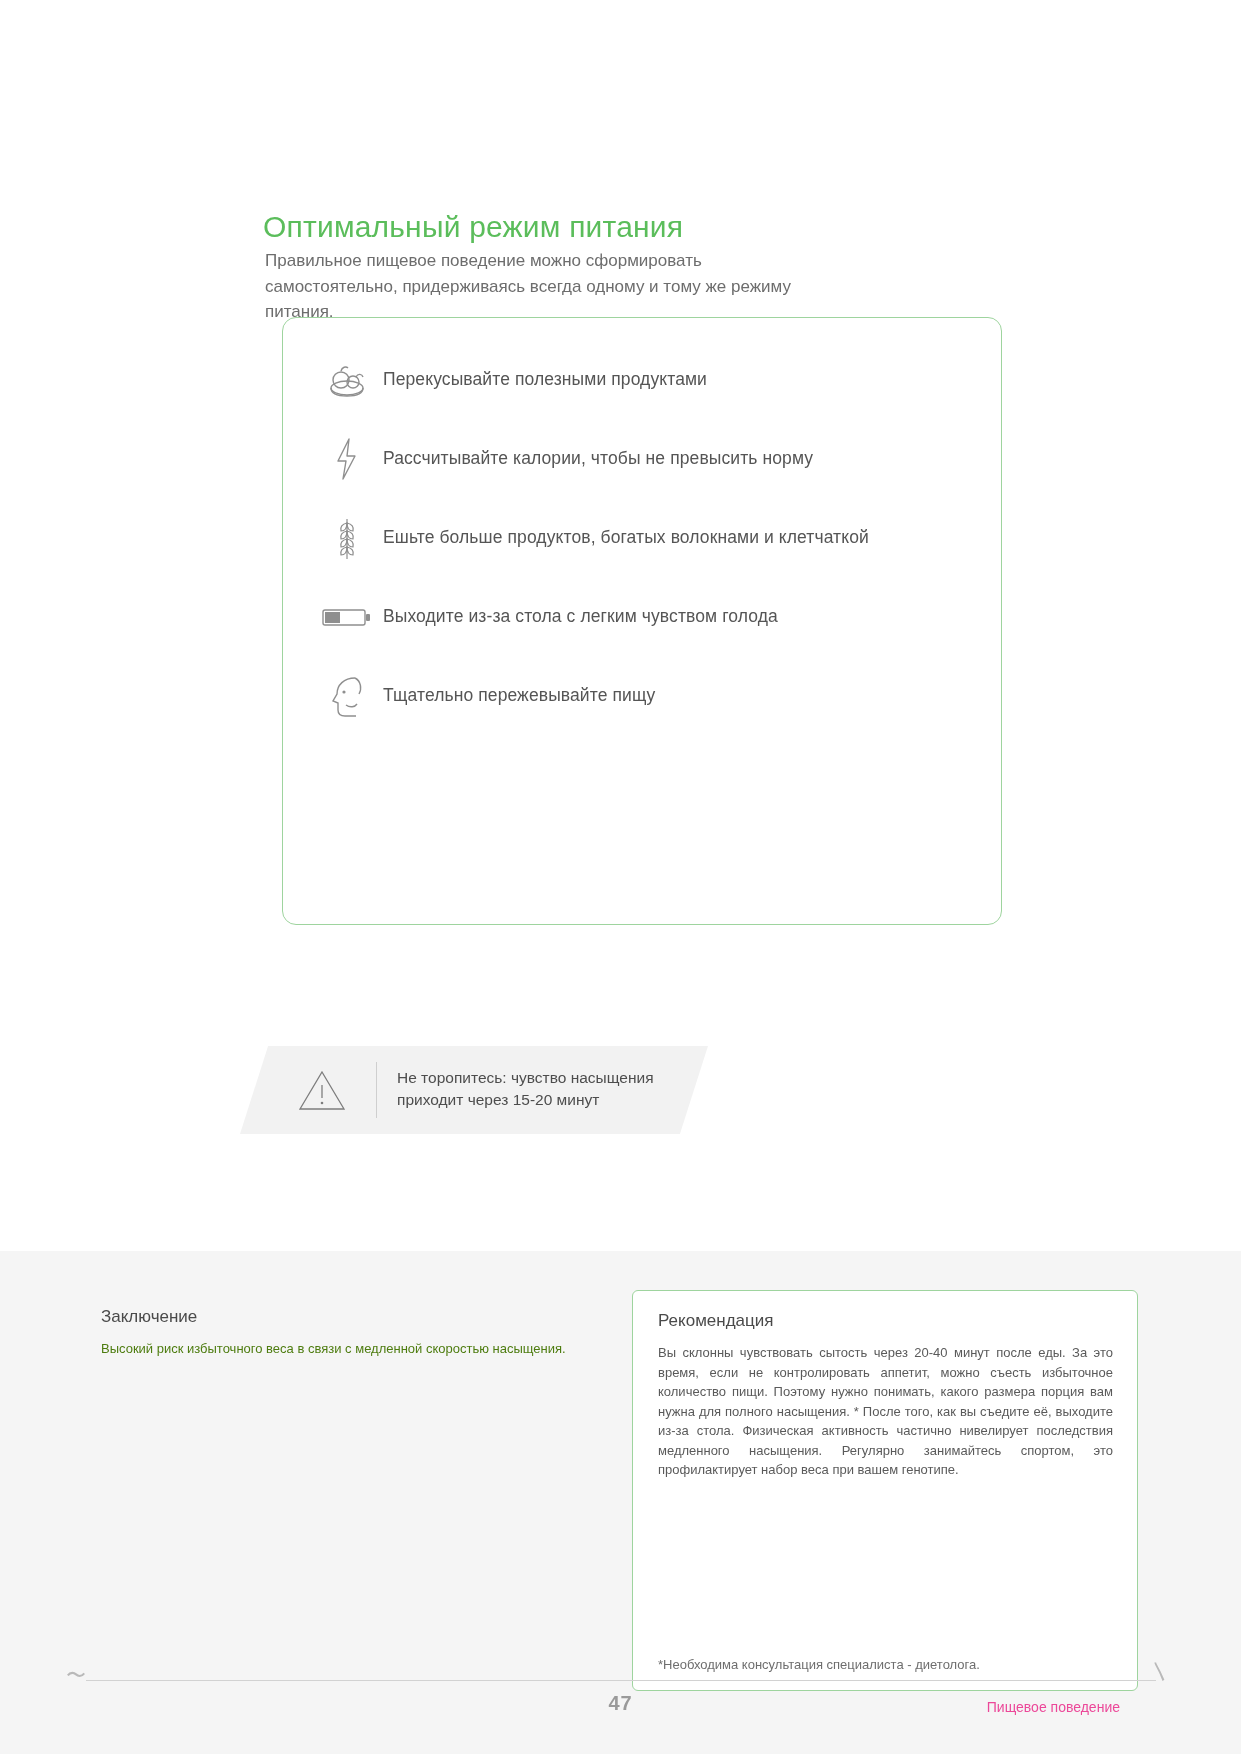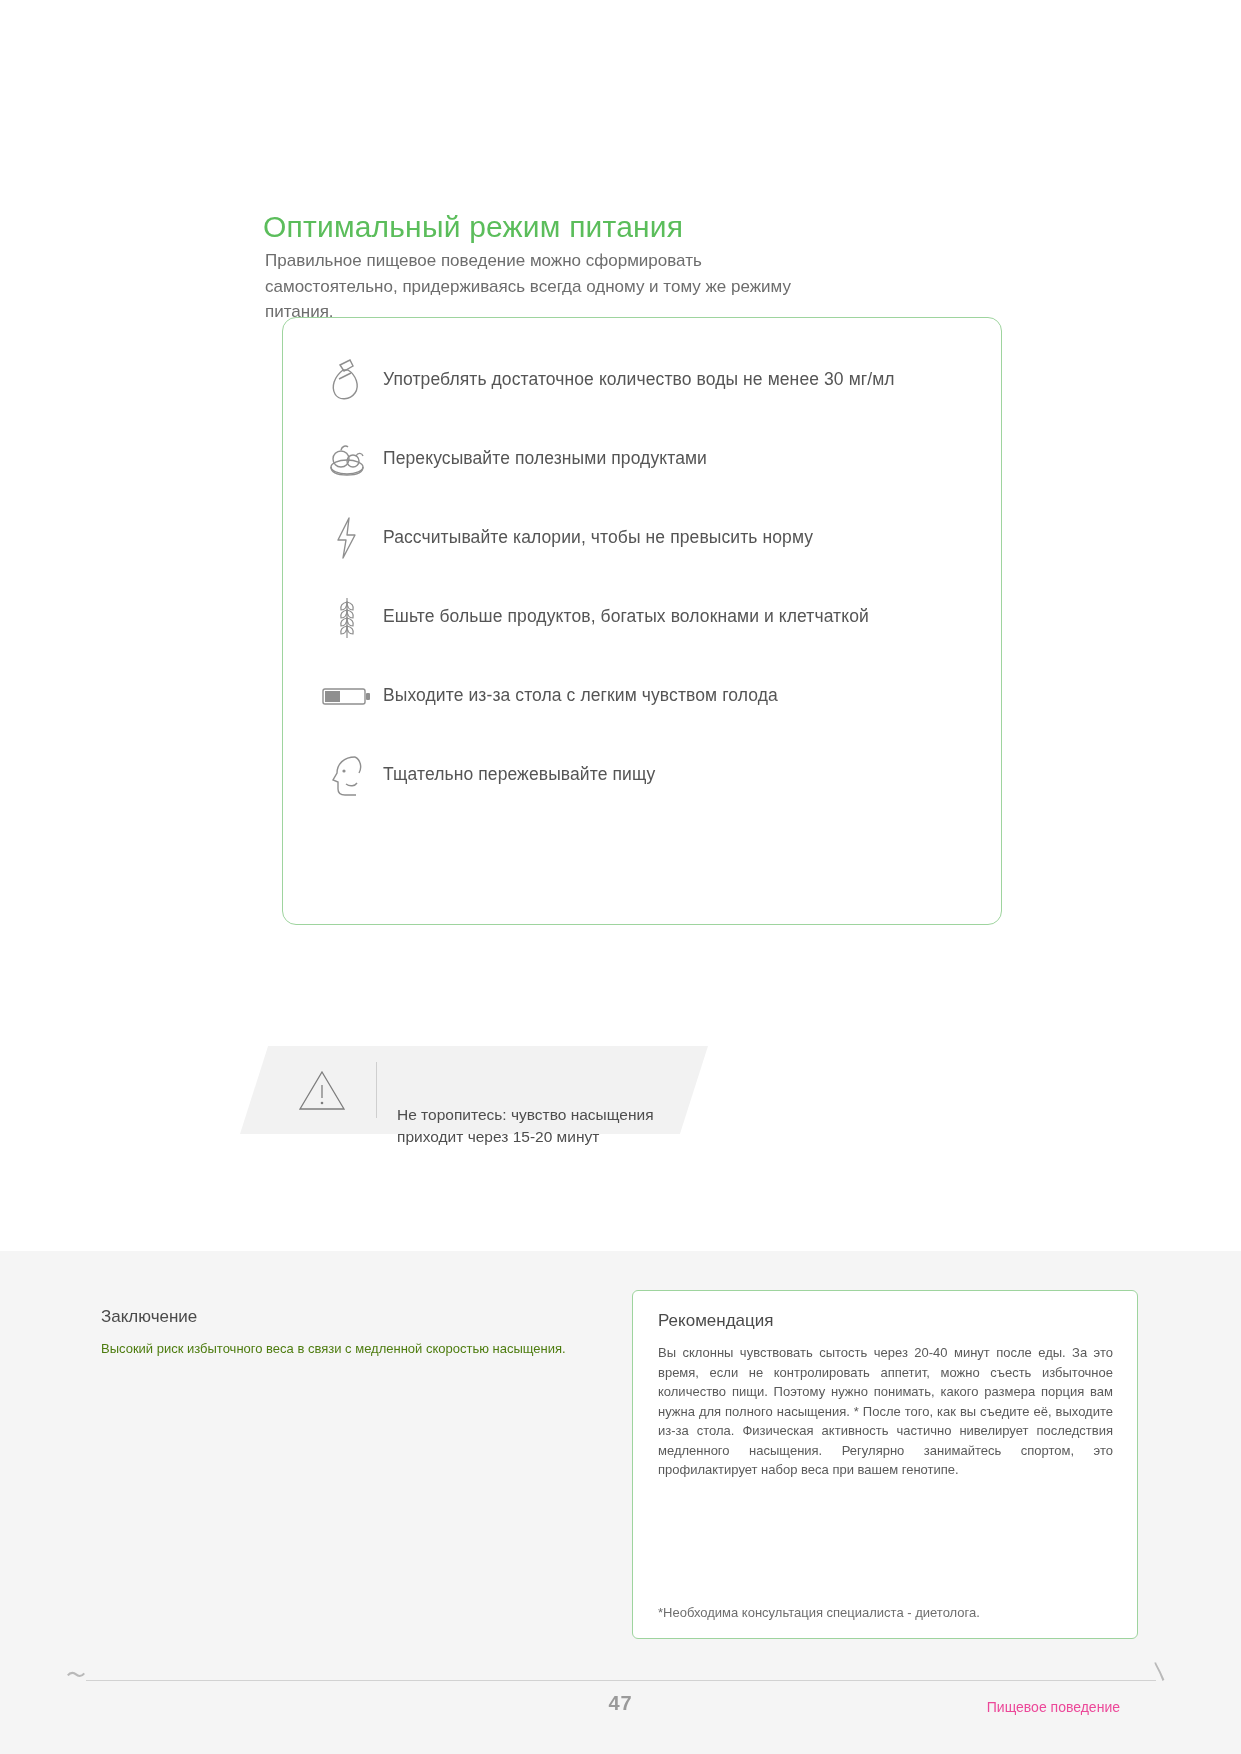--- a/index.html
+++ b/index.html
@@ -111,21 +111,20 @@
     background: #cfcfcf;
   }
   .callout-text {
     position: absolute;
     left: 157px;
     top: 21px;
     font-size: 15.5px;
     line-height: 1.45;
     color: #4d4d4d;
     white-space: pre-line;
-    margin-top: 37px;
   }
 
   
   .band {
     position: absolute;
     left: 0;
     top: 1251px;
     width: 1241px;
     height: 503px;
     background: #f5f5f5;
@@ -147,21 +146,21 @@
     line-height: 1.45;
     color: #4d7c0f;
     text-align: justify;
   }
 
   .rec-box {
     position: absolute;
     left: 632px;
     top: 1290px;
     width: 506px;
-    height: 349px;
+    height: 401px;
     background: #ffffff;
     border: 1px solid #9ed49e;
     border-radius: 6px;
     box-sizing: border-box;
   }
   .rec-title {
     position: absolute;
     left: 25px;
     top: 20px;
     font-size: 17px;
@@ -231,30 +230,20 @@
 <body>
 
 <div class="page">
 
   <h1 class="title">Оптимальный режим питания</h1>
   <div class="subtitle">Правильное пищевое поведение можно сформировать самостоятельно, придерживаясь всегда одному и тому же режиму питания.</div>
 
   <div class="card">
     <div class="list">
 
-      <div class="row">
-        <span class="ico">
-          <svg width="42" height="46" viewBox="0 0 42 46" fill="none" stroke="#8f8f8f" stroke-width="1.4">
-            <path d="M14 8 L24 3 L27 9 L18 14 Z"></path>
-            <path d="M17 13 C8 20 5 30 9 37 C13 44 24 43 29 36 C34 29 30 18 22 13 Z"></path>
-            <path d="M13 22 L25 16"></path>
-          </svg>
-        </span>
-        <span class="txt">Употреблять достаточное количество воды не менее 30 мг/мл</span>
-      </div>
 
       <div class="row">
         <span class="ico">
           <svg width="48" height="44" viewBox="0 0 48 44" fill="none" stroke="#8f8f8f" stroke-width="1.4">
             <ellipse cx="24" cy="30" rx="16" ry="7"></ellipse>
             <circle cx="18" cy="22" r="8"></circle>
             <circle cx="30" cy="24" r="6"></circle>
             <path d="M18 13 C19 9 23 8 25 10"></path>
             <path d="M33 19 C35 15 39 16 40 19"></path>
             <path d="M8 30 C8 35 14 38 24 38 C34 38 40 35 40 30"></path>

